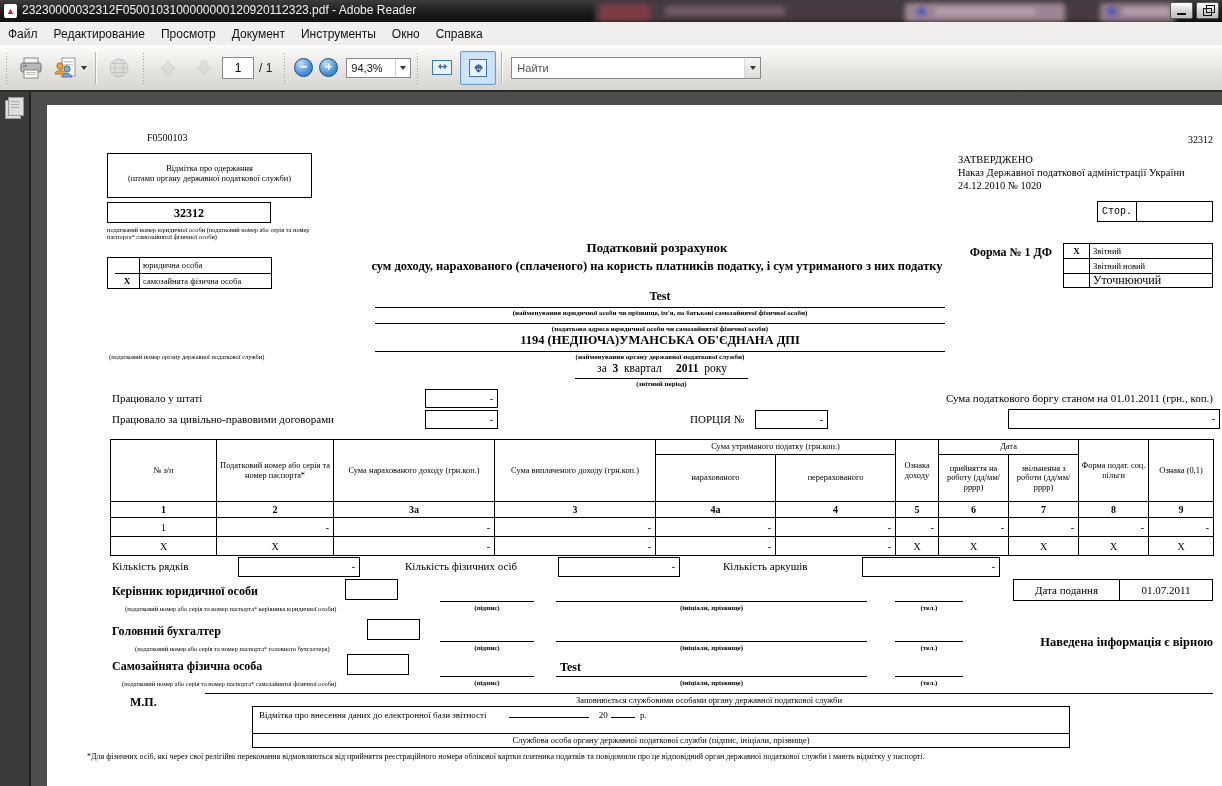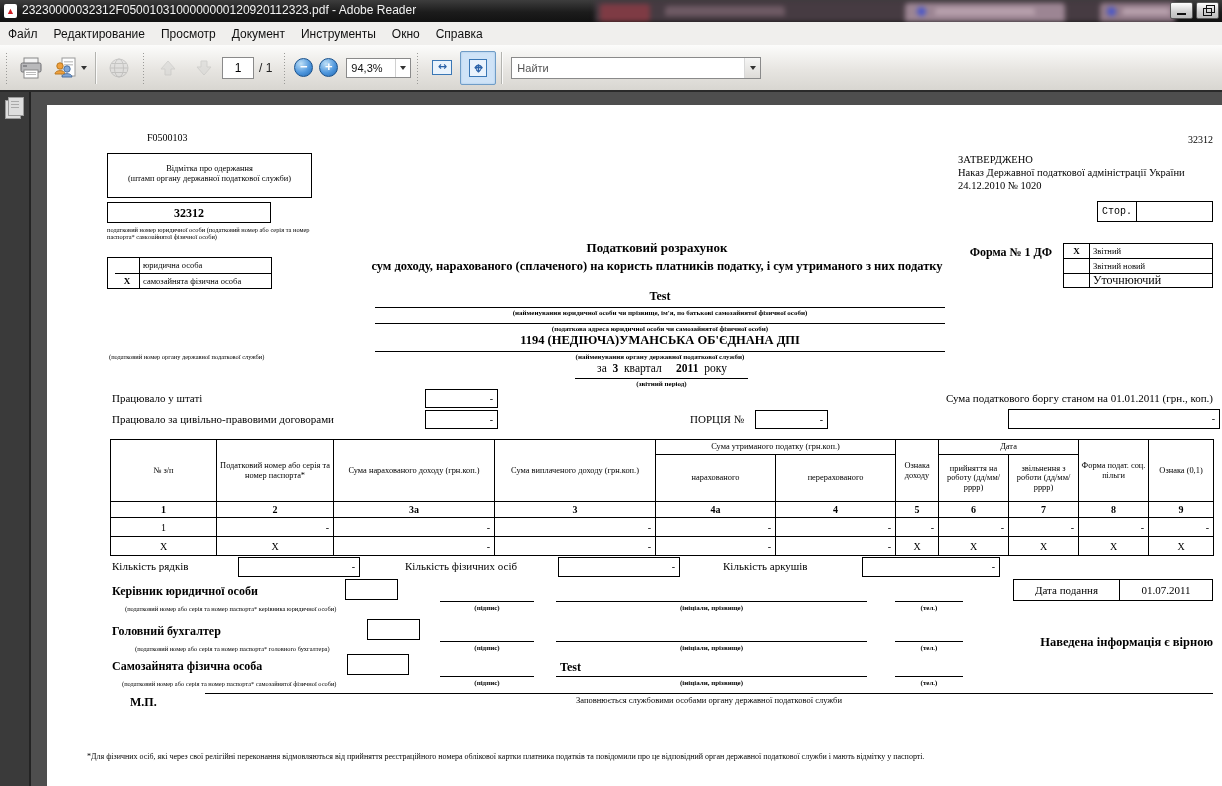--- a/index.html
+++ b/index.html
@@ -398,18 +398,25 @@
       <div class="abs ctr cap" style="left:393px;top:574px;width:94px;">(підпис)</div>
       <div class="abs b" style="left:513px;top:555px;font-size:12px;">Test</div>
       <div class="abs sigline" style="left:509px;top:571px;width:311px;"></div>
       <div class="abs ctr cap" style="left:509px;top:574px;width:311px;">(ініціали, прізвище)</div>
       <div class="abs sigline" style="left:848px;top:571px;width:68px;"></div>
       <div class="abs ctr cap" style="left:848px;top:574px;width:68px;">(тел.)</div>
 
       <div class="abs b" style="left:83px;top:590px;font-size:12px;">М.П.</div>
       <div class="abs" style="left:158px;top:588px;width:1008px;border-top:1px solid #000;"></div>
       <div class="abs ctr" style="left:158px;top:590px;width:1008px;font-size:8.5px;">Заповнюється службовими особами органу державної податкової служби</div>
+      <div class="abs box" style="left:205px;top:601px;width:818px;height:42px;">
+        <div style="font-size:9px;padding:3px 0 0 6px;">
+          <span>Відмітка про внесення даних до електронної бази звітності</span>
+          <span style="display:inline-block;width:80px;border-bottom:1px solid #000;margin:0 10px 0 20px;"></span><span>20</span><span style="display:inline-block;width:24px;border-bottom:1px solid #000;margin:0 3px;"></span> <span>р.</span>
+        </div>
+        <div class="ctr" style="position:absolute;left:0;bottom:0;width:100%;height:13px;border-top:1px solid #000;font-size:8.5px;line-height:12px;">Службова особа органу державної податкової служби (підпис, ініціали, прізвище)</div>
+      </div>
 
       <div class="abs" style="left:40px;top:647px;width:1122px;font-size:8px;line-height:9px;">*Для фізичних осіб, які через свої релігійні переконання відмовляються від прийняття реєстраційного номера облікової картки платника податків та повідомили про це відповідний орган державної податкової служби і мають відмітку у паспорті.</div>
 
     </div>
   </div>
 </div>
 
 </body></html>

